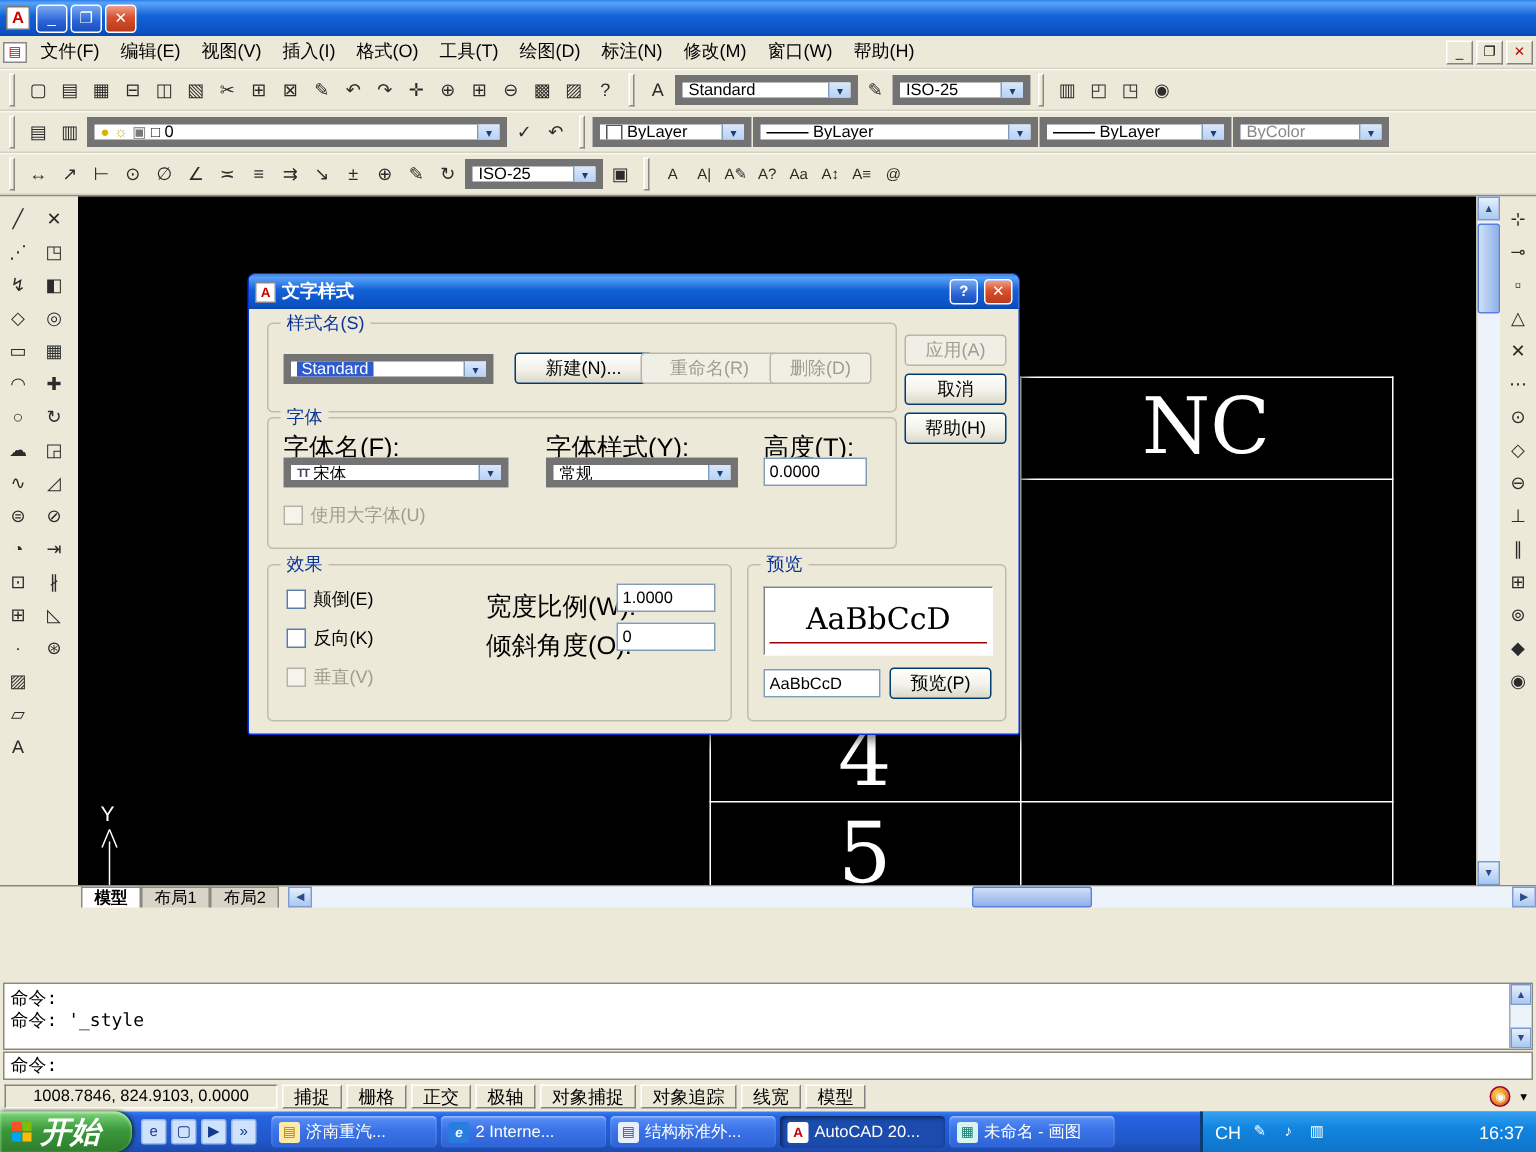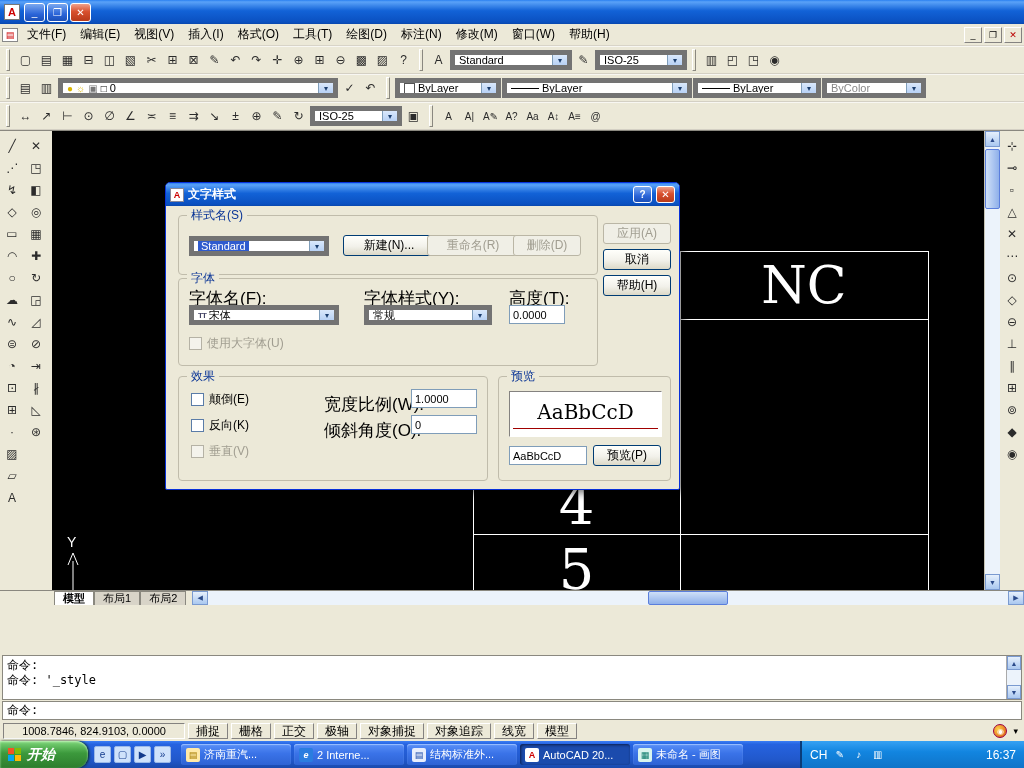--- a/index.html
+++ b/index.html
@@ -83,21 +83,21 @@
   
   .statusbar { height:20px; flex:0 0 20px; background:#ece9d8; display:flex; align-items:center; gap:3px; padding:1px 3px; font-size:12px; }
   .coords { width:182px; height:16px; border:1px solid; border-color:#848280 #fff #fff #848280; display:flex; align-items:center; justify-content:center; font-size:11px; }
   .sbtn { height:16px; padding:0 7px; border:1px solid; border-color:#fff #848280 #848280 #fff; display:flex; align-items:center; white-space:nowrap; }
   .status-spacer { flex:1; }
   .comm-icon { width:14px; height:14px; border-radius:50%; background:radial-gradient(circle at 35% 35%,#ffd24a,#d85010); border:1px solid #904; color:#fff; font-size:8px; display:flex; align-items:center; justify-content:center; }
   .st-arrow { font-size:9px; padding:0 3px; }
 
   
   .taskbar { height:27px; flex:0 0 27px; display:flex; align-items:stretch; background:linear-gradient(180deg,#3a7ef6 0%,#2663e0 12%,#2158cb 70%,#1a4aad 100%); }
-  .start { width:88px; display:flex; align-items:center; gap:5px; padding:0 10px 0 8px; color:#fff; font-weight:bold; font-style:italic; font-size:14px;
+  .start { width:88px; display:flex; align-items:center; gap:5px; padding:0 10px 0 8px; color:#fff; font-weight:bold; font-style:italic; font-size:20px;
     background:linear-gradient(180deg,#7ed77a,#3c993c 45%,#2d7d2d); border-radius:0 12px 12px 0; box-shadow:inset 0 1px 2px #bff0b8, 1px 0 3px #0a2a0a; }
   .flag { width:14px; height:14px; display:grid; grid-template-columns:6px 6px; grid-template-rows:6px 6px; gap:1px; }
   .flag i { display:block; }
   .flag i:nth-child(1){background:#f35325}.flag i:nth-child(2){background:#81bc06}.flag i:nth-child(3){background:#05a6f0}.flag i:nth-child(4){background:#ffba08}
   .quicklaunch { display:flex; align-items:center; gap:3px; padding:0 6px; border-right:1px solid #17folder?; }
   .ql-icon { width:17px; height:17px; background:#cfe2fb; border:1px solid #9ab8e8; border-radius:2px; font-size:10px; color:#123a8c; display:flex; align-items:center; justify-content:center; }
   .tasks { flex:1; display:flex; align-items:center; gap:3px; padding:0 4px; overflow:hidden; }
   .task { width:110px; height:21px; flex:0 0 110px; border-radius:3px; display:flex; align-items:center; gap:4px; padding:0 5px; color:#fff; font-size:11px;
     background:linear-gradient(180deg,#5a90f8,#3a73e8 45%,#2e63d4); box-shadow:inset 0 1px 1px #9cc0ff; white-space:nowrap; overflow:hidden; }
   .task.active { background:#1b4bad; box-shadow:inset 1px 1px 3px rgba(0,0,10,.6); }
@@ -544,21 +544,21 @@
           <span class="tt-icon">TT</span>
           <span>宋体</span>
           <span class="carrow">▾</span>
         </div>
         <span class="field-label" style="left:185px; top:8px">字体样式(Y):</span>
         <div class="combo" style="position:absolute; left:185px; top:26px; width:128px">
           <span>常规</span>
           <span class="carrow">▾</span>
         </div>
         <span class="field-label" style="left:330px; top:8px">高度(T):</span>
-        <input class="tinput" style="left: 330px; top: 26px; width: 56px;" value="0.0000">
+        <input class="tinput" style="left: 330px; top: 26px; width: 69px;" value="0.0000">
         <label class="cbrow disabled" style="left:10px; top:56px">
           <span class="cb"></span>
           <span class="cb-label">使用大字体(U)</span>
         </label>
       </div>
 
       <div class="group g-effects">
         <span class="group-label">效果</span>
         <label class="cbrow" style="left:12px; top:14px">
           <span class="cb"></span>

